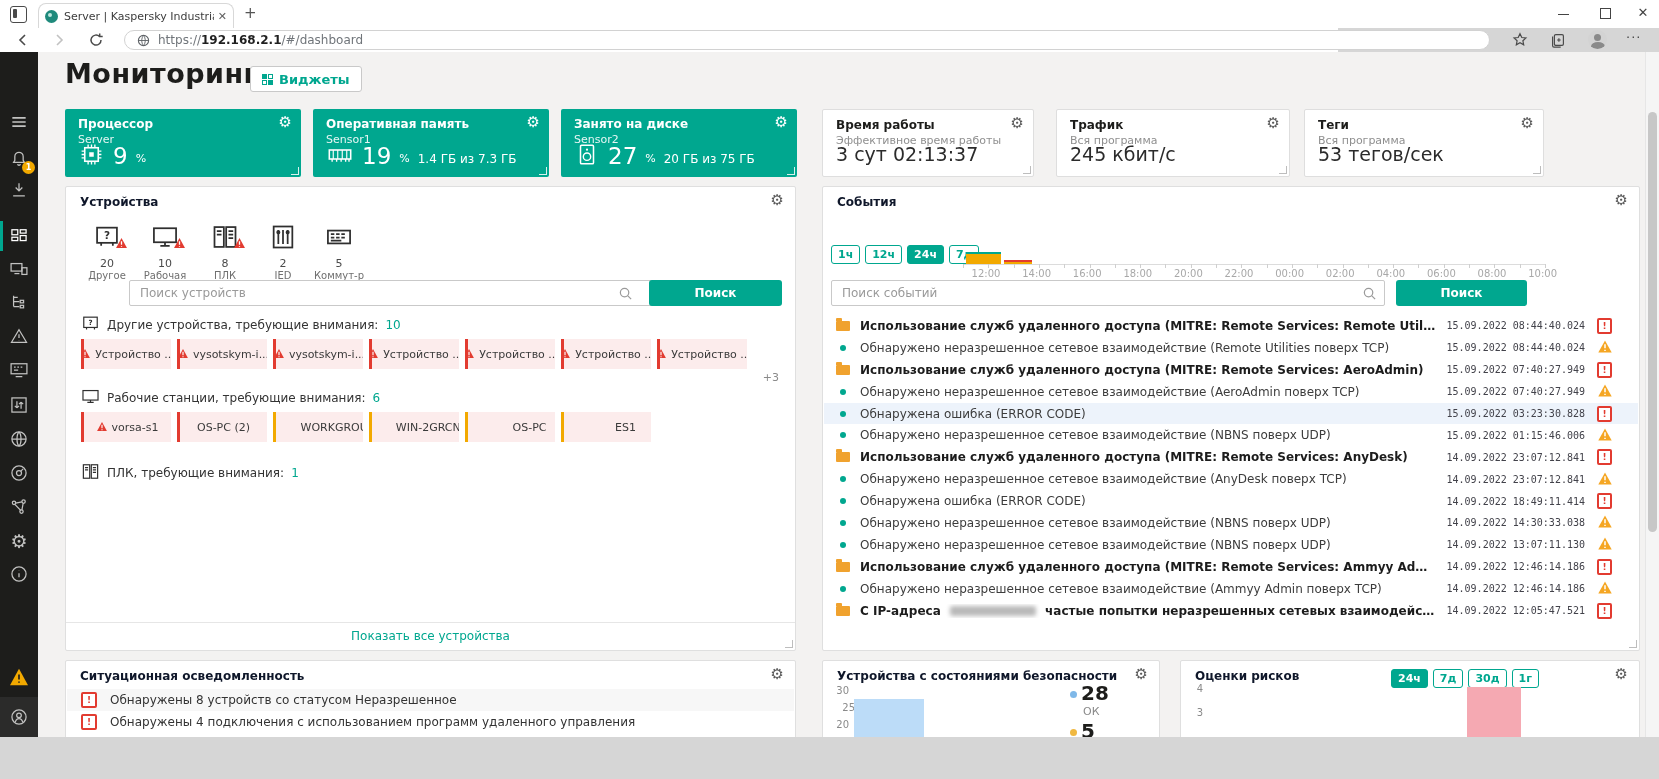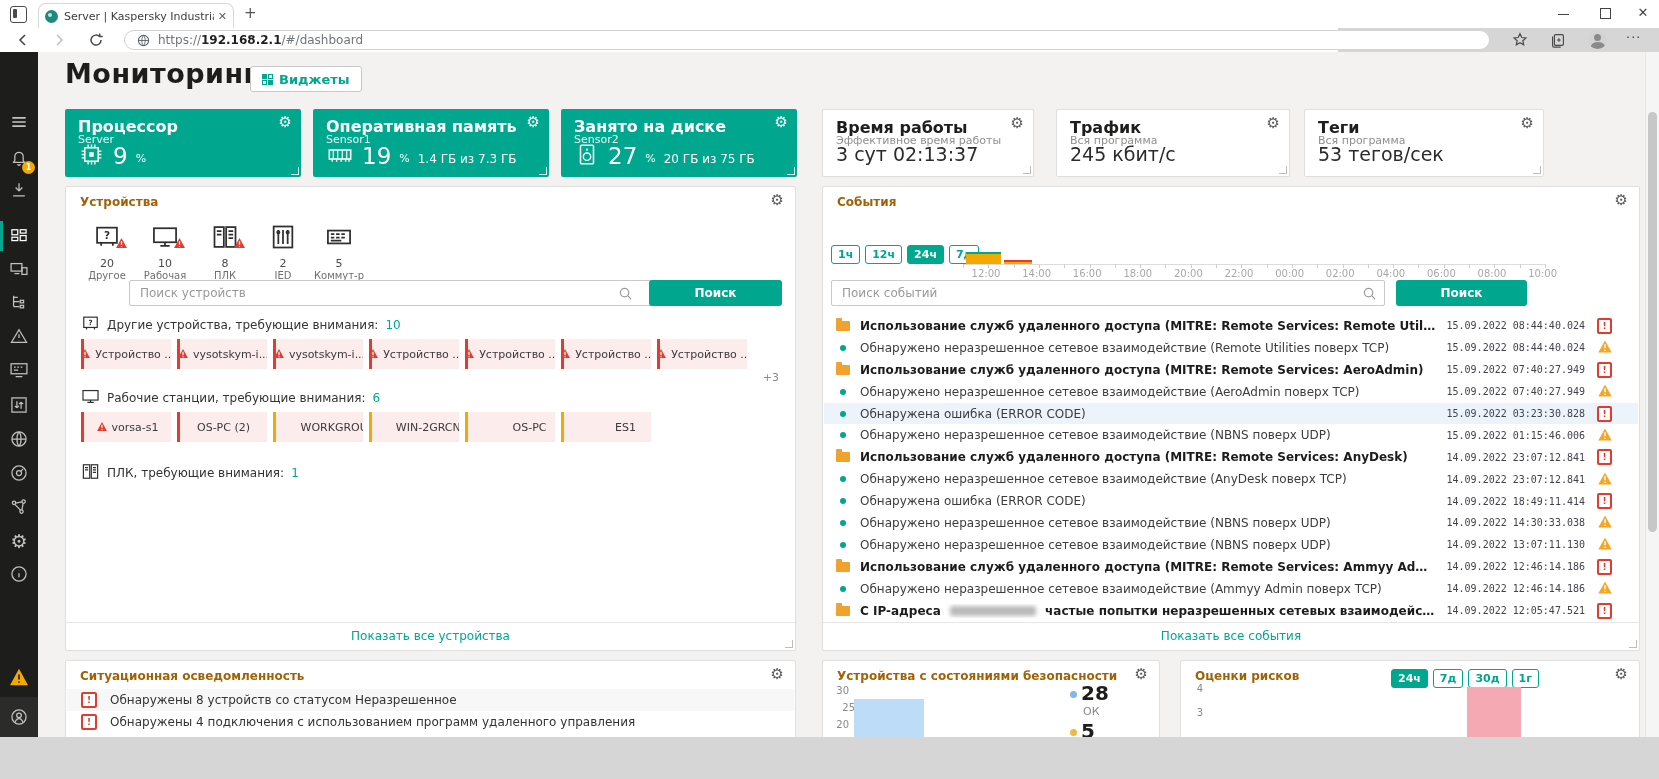--- a/index.html
+++ b/index.html
@@ -46,36 +46,36 @@
   .page-title{position:absolute;left:27px;top:6px;font-size:27px;font-weight:700;color:#1d1d1b;letter-spacing:.5px;}
   .widgets-btn{position:absolute;left:212px;top:14px;height:24px;background:#fff;border:1px solid #c9c9c9;border-radius:3px;display:flex;align-items:center;padding:0 11px;gap:6px;}
   .widgets-btn span{font-size:13px;font-weight:700;color:#00a78f;}
   .wgrid{width:11px;height:11px;display:grid;grid-template-columns:5px 5px;grid-template-rows:5px 5px;gap:1px;}
   .wgrid i{box-sizing:border-box;border:1.4px solid #00a78f;}
   .wgrid i.f{background:#00a78f;}
 
   .card{position:absolute;top:57px;height:68px;box-sizing:border-box;border-radius:2px;}
   .card.green{background:#00a78f;color:#fff;}
   .card.white{background:#fff;border:1px solid #dedede;color:#1d1d1b;text-align:center;}
-  .c-title{position:absolute;left:13px;top:8px;font-size:16px;font-weight:700;white-space:nowrap;}
+  .c-title{position:absolute;left:13px;top:8px;font-size:12px;font-weight:700;white-space:nowrap;}
   .c-sub{position:absolute;left:13px;top:24px;font-size:11px;}
   .green .c-sub{color:rgba(255,255,255,.9);}
   .white .c-sub{color:#8f8f8f;}
   .c-gear{position:absolute;right:9px;top:6px;}
   .green .c-gear{color:#fff;}
   .c-valrow{position:absolute;left:13px;bottom:9px;display:flex;align-items:flex-end;gap:8px;}
   .c-bigval{font-size:23px;line-height:23px;}
   .c-unit{font-size:11px;line-height:18px;}
   .c-extra{font-size:12px;line-height:17px;}
   .white .c-val{position:absolute;left:13px;bottom:11px;font-size:19px;color:#2b2b2b;}
   .corner{position:absolute;right:2px;bottom:2px;width:7px;height:7px;border-right:1.5px solid rgba(255,255,255,.85);border-bottom:1.5px solid rgba(255,255,255,.85);}
   .white .corner,.panel .corner{border-color:#bdbdbd;}
 
   .panel{position:absolute;background:#fff;border:1px solid #dfdfdf;border-radius:2px;box-sizing:border-box;}
-  .p-title{position:absolute;left:14px;top:8px;font-size:12px;font-weight:700;color:#a16207;white-space:nowrap;}
+  .p-title{position:absolute;left:14px;top:8px;font-size:12px;font-weight:700;color:#0f172a;white-space:nowrap;}
   .p-gear{position:absolute;right:11px;top:6px;}
   .p-footer{position:absolute;left:0;right:0;bottom:0;height:27px;border-top:1px solid #e6e6e6;text-align:center;}
   .p-footer a{font-size:12px;color:#00a78f;line-height:27px;text-decoration:none;}
 
   
   .dtype{position:absolute;top:36px;width:58px;text-align:center;}
   .dtype-ic{position:relative;display:inline-block;width:30px;height:28px;}
   .dtype-badge{position:absolute;right:-5px;bottom:-1px;}
   .dtype-count{font-size:11px;color:#4a4a4a;margin-top:2px;}
   .dtype-label{font-size:10px;line-height:11px;color:#6f6f6f;}
@@ -731,21 +731,20 @@
             <span class="ev-ic">
               <span class="folder"></span>
             </span>
             <span class="ev-text b">С IP-адреса <span class="redacted"></span> частые попытки неразрешенных сетевых взаимодействий ...</span>
             <span class="ev-time">14.09.2022 12:05:47.521</span>
             <span class="ev-sev">
               <span class="crit">!</span>
             </span>
           </div>
         </div>
-      <div class="p-footer"><a href="#">Показать все события</a></div>
       <div class="corner"></div>
     </div>
 
     <div class="panel" style="left:27px;top:608px;width:731px;height:140px">
       <div class="p-title">Ситуационная осведомленность</div>
       <div class="p-gear gear-glyph">⚙</div>
       <div id="situational-rows" style="position:absolute;left:1px;right:1px;top:28px;">
           <div class="sit-row alt">
             <span class="crit">!</span>
             <span>Обнаружены 8 устройств со статусом Неразрешенное</span>

